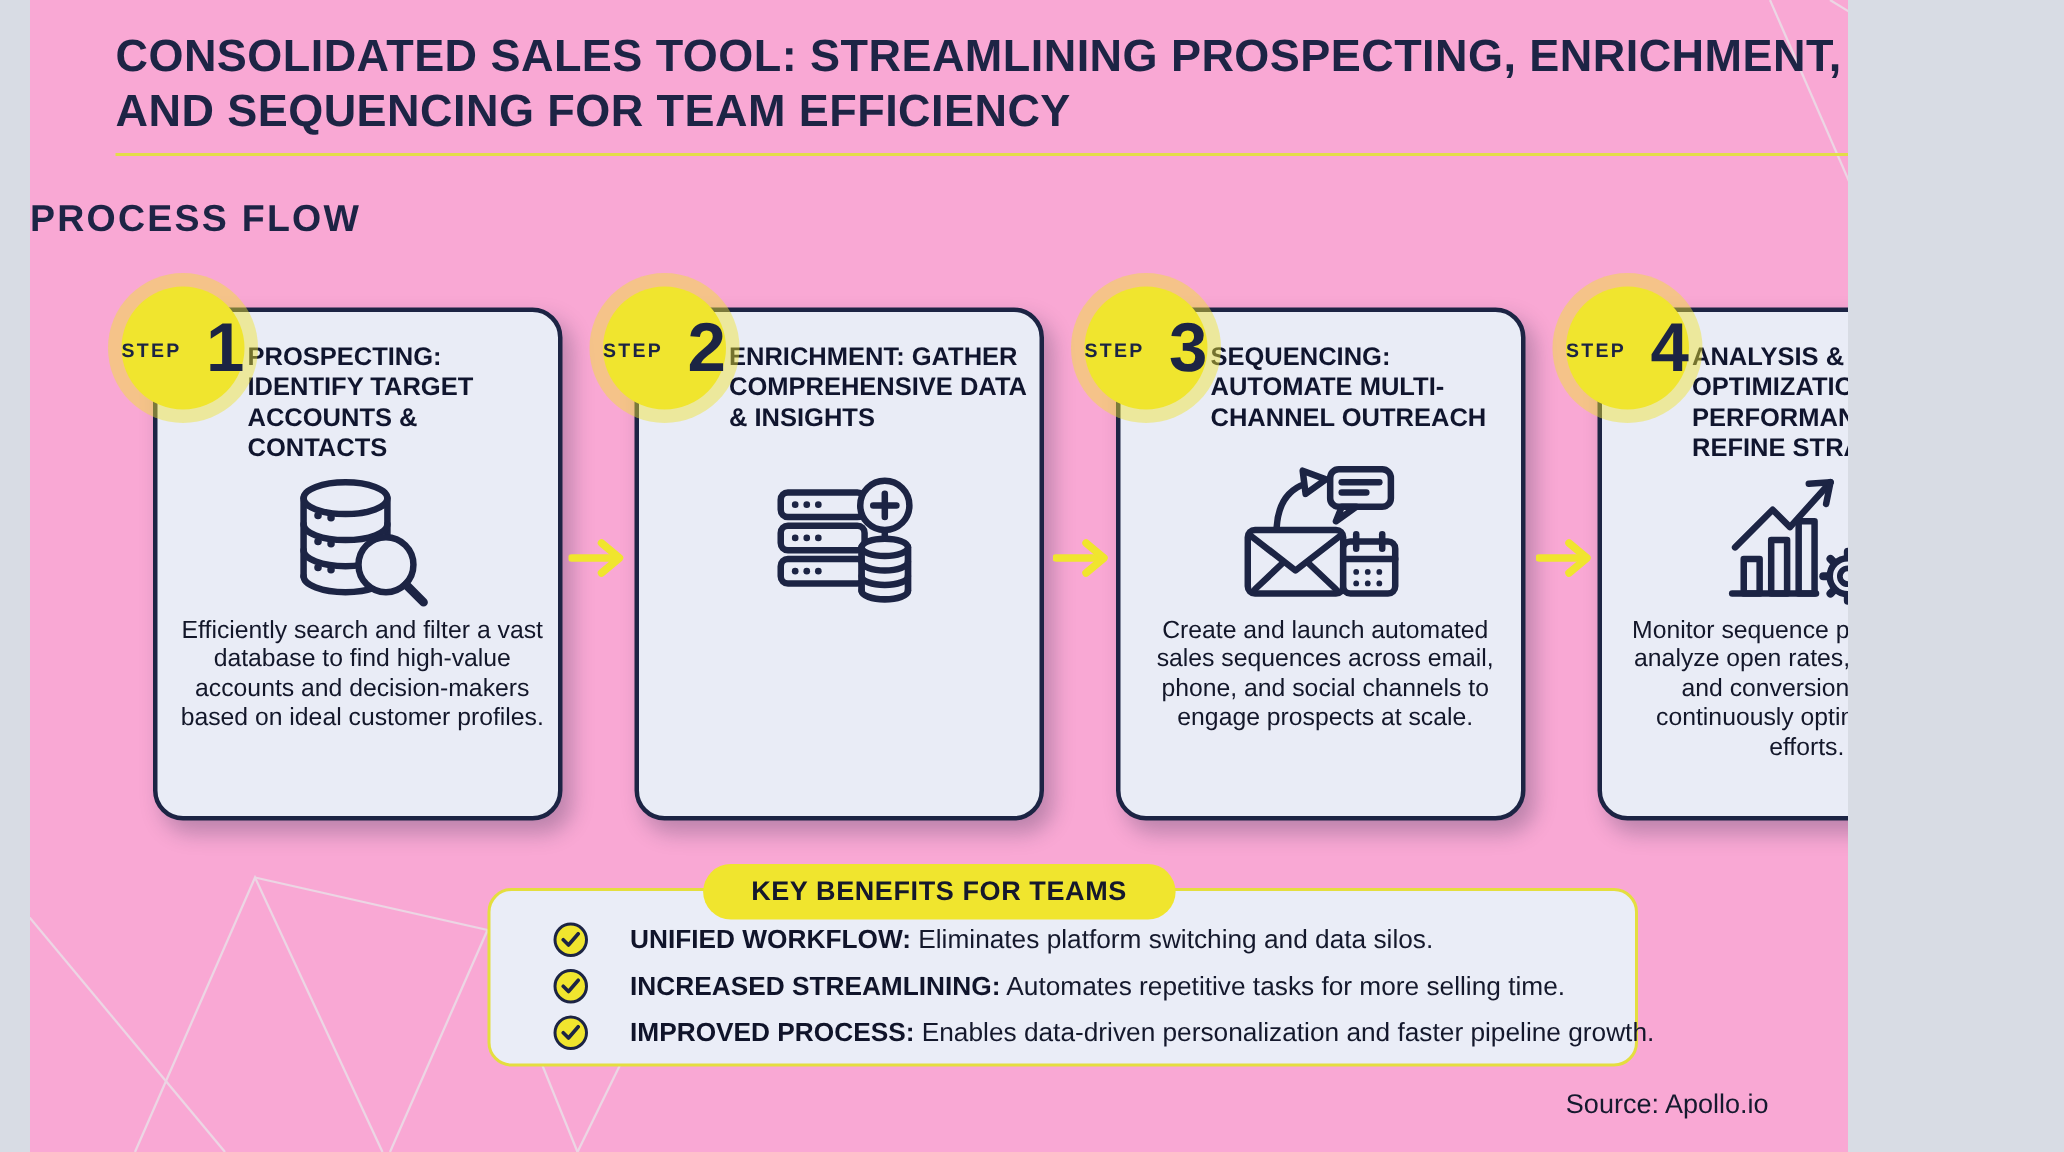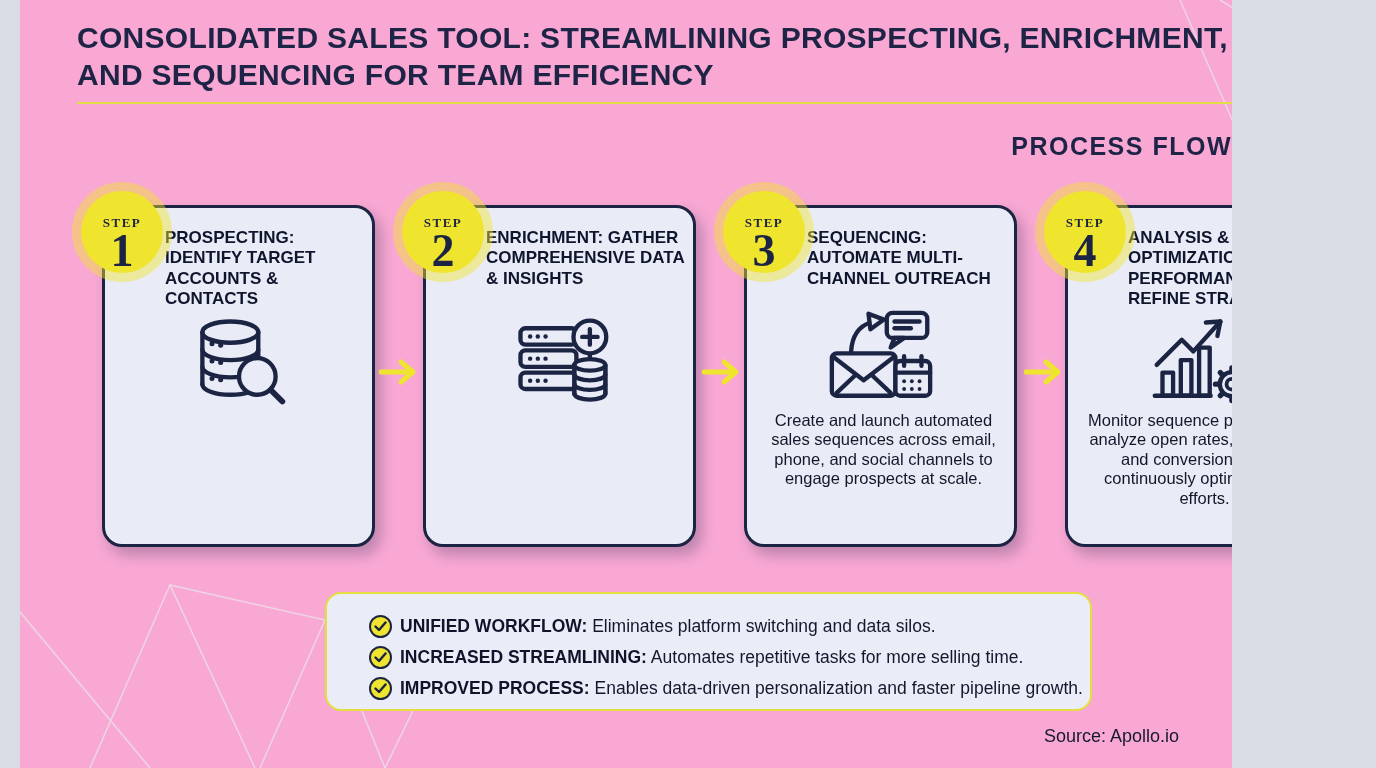--- a/index.html
+++ b/index.html
@@ -15,41 +15,41 @@
     position:absolute; left:57px; top:20px; width:1200px;
     font-size:30px; font-weight:800; line-height:1.23;
     color:#1d2445; letter-spacing:0.3px; text-transform:uppercase;
   }
   .title-divider {
     position:absolute; left:57px; top:102px; width:1261px; height:2px;
     background:#e3dd48;
   }
   .process-flow-heading {
     position:absolute; left:0; top:132px; width:100%;
-    text-align:right; font-size:25px; font-weight:800;
-    color:#1d2445; letter-spacing:1.5px; text-transform:uppercase;padding-left:48px;
+    text-align:left; font-size:25px; font-weight:800;
+    color:#1d2445; letter-spacing:1.5px; text-transform:uppercase;
   }
 
   .steps-row {
     position:absolute; left:82px; top:205px;
     display:flex; gap:48px;
   }
   .step-card {
     position:relative; width:273px; height:342px;
     background:#e9ecf6; border:3px solid #1c2444; border-radius:20px;
     box-shadow:6px 8px 14px rgba(28,36,68,0.28);
   }
   .step-badge {
     position:absolute; left:-33px; top:-26px; width:100px; height:100px;
     border-radius:50%; background:rgba(240,229,46,0.45);
     display:flex; align-items:center; justify-content:center; z-index:3;
   }
   .step-badge-inner {
     width:82px; height:82px; border-radius:50%; background:#f0e52e;
-    display:flex; flex-direction:column; align-items:center; justify-content:flex-end;font-family:Liberation Serif, serif;
+    display:flex; flex-direction:row; align-items:center; justify-content:space-between;
   }
   .step-badge-label {
     font-size:13px; font-weight:800; color:#1c2444; letter-spacing:1.5px;
     line-height:1; margin-top:2px;
   }
   .step-number {
     font-size:46px; font-weight:800; color:#1c2444; line-height:0.95;
   }
   .card-title {
     position:absolute; left:60px; top:20px; width:200px;
@@ -73,21 +73,21 @@
     background:#f0e52e; border-radius:24px; padding:8px 32px;
     font-size:18px; font-weight:800; color:#15182c; letter-spacing:0.4px;
     text-transform:uppercase; z-index:2; white-space:nowrap;
   }
   .benefits-box {
     position:absolute; left:305px; top:592px; width:767px; height:119px;
     background:#eaedf7; border:2px solid #e4de3f; border-radius:16px;
     z-index:1; padding:20px 24px 0 42px;
   }
   .benefit-item {
-    display:flex; align-items:center; gap:8px; margin-bottom:7px; height:24px;
+    display:flex; align-items:center; gap:28px; margin-bottom:7px; height:24px;
   }
   .benefit-check {
     flex:0 0 auto; width:23px; height:23px; border-radius:50%;
     background:#f0e52e; border:2px solid #1c2444;
     display:flex; align-items:center; justify-content:center;
   }
   .benefit-text { font-size:17.5px; color:#14182c; white-space:nowrap; }
   .benefit-label { font-weight:800; color:#10142a; }
 
   .source-line {
@@ -146,20 +146,21 @@
           <g fill="#1c2444">
             <circle cx="27" cy="36" r="2.6"></circle>
               <circle cx="36" cy="37.5" r="2.6"></circle>
             <circle cx="27" cy="54" r="2.6"></circle>
               <circle cx="36" cy="55.5" r="2.6"></circle>
             <circle cx="27" cy="72" r="2.6"></circle>
               <circle cx="36" cy="73.5" r="2.6"></circle>
           </g>
         </svg>
       </div>
+      <div class="card-desc">Efficiently search and filter a vast database to find high-value accounts and decision-makers based on ideal customer profiles.</div>
     </div>
 
     <div class="step-card">
       <div class="step-badge">
         <div class="step-badge-inner">
           <span class="step-badge-label">STEP</span>
           <span class="step-number">2</span>
         </div>
       </div>
       <div class="card-title">ENRICHMENT: GATHER COMPREHENSIVE DATA &amp; INSIGHTS</div>
@@ -295,20 +296,21 @@
   </div>
   <div class="flow-arrow" style="left:1004px;">
     <svg width="38" height="30" viewBox="0 0 38 30">
       <g stroke="#f0e52e" stroke-width="5" fill="none" stroke-linecap="round" stroke-linejoin="round">
         <path d="M2,15 H32"></path>
           <path d="M22,5 L34,15 L22,25"></path>
       </g>
     </svg>
   </div>
 
+  <div class="benefits-pill">KEY BENEFITS FOR TEAMS</div>
   <div class="benefits-box">
     <div class="benefit-item">
       <span class="benefit-check">
         <svg width="13" height="11" viewBox="0 0 13 11">
             <path d="M1.5,5.5 L5,9 L11.5,1.5" stroke="#1c2444" stroke-width="2.4" fill="none" stroke-linecap="round" stroke-linejoin="round"></path>
           </svg>
       </span>
       <span class="benefit-text">
         <span class="benefit-label">UNIFIED WORKFLOW:</span>
         <span>Eliminates platform switching and data silos.</span>

